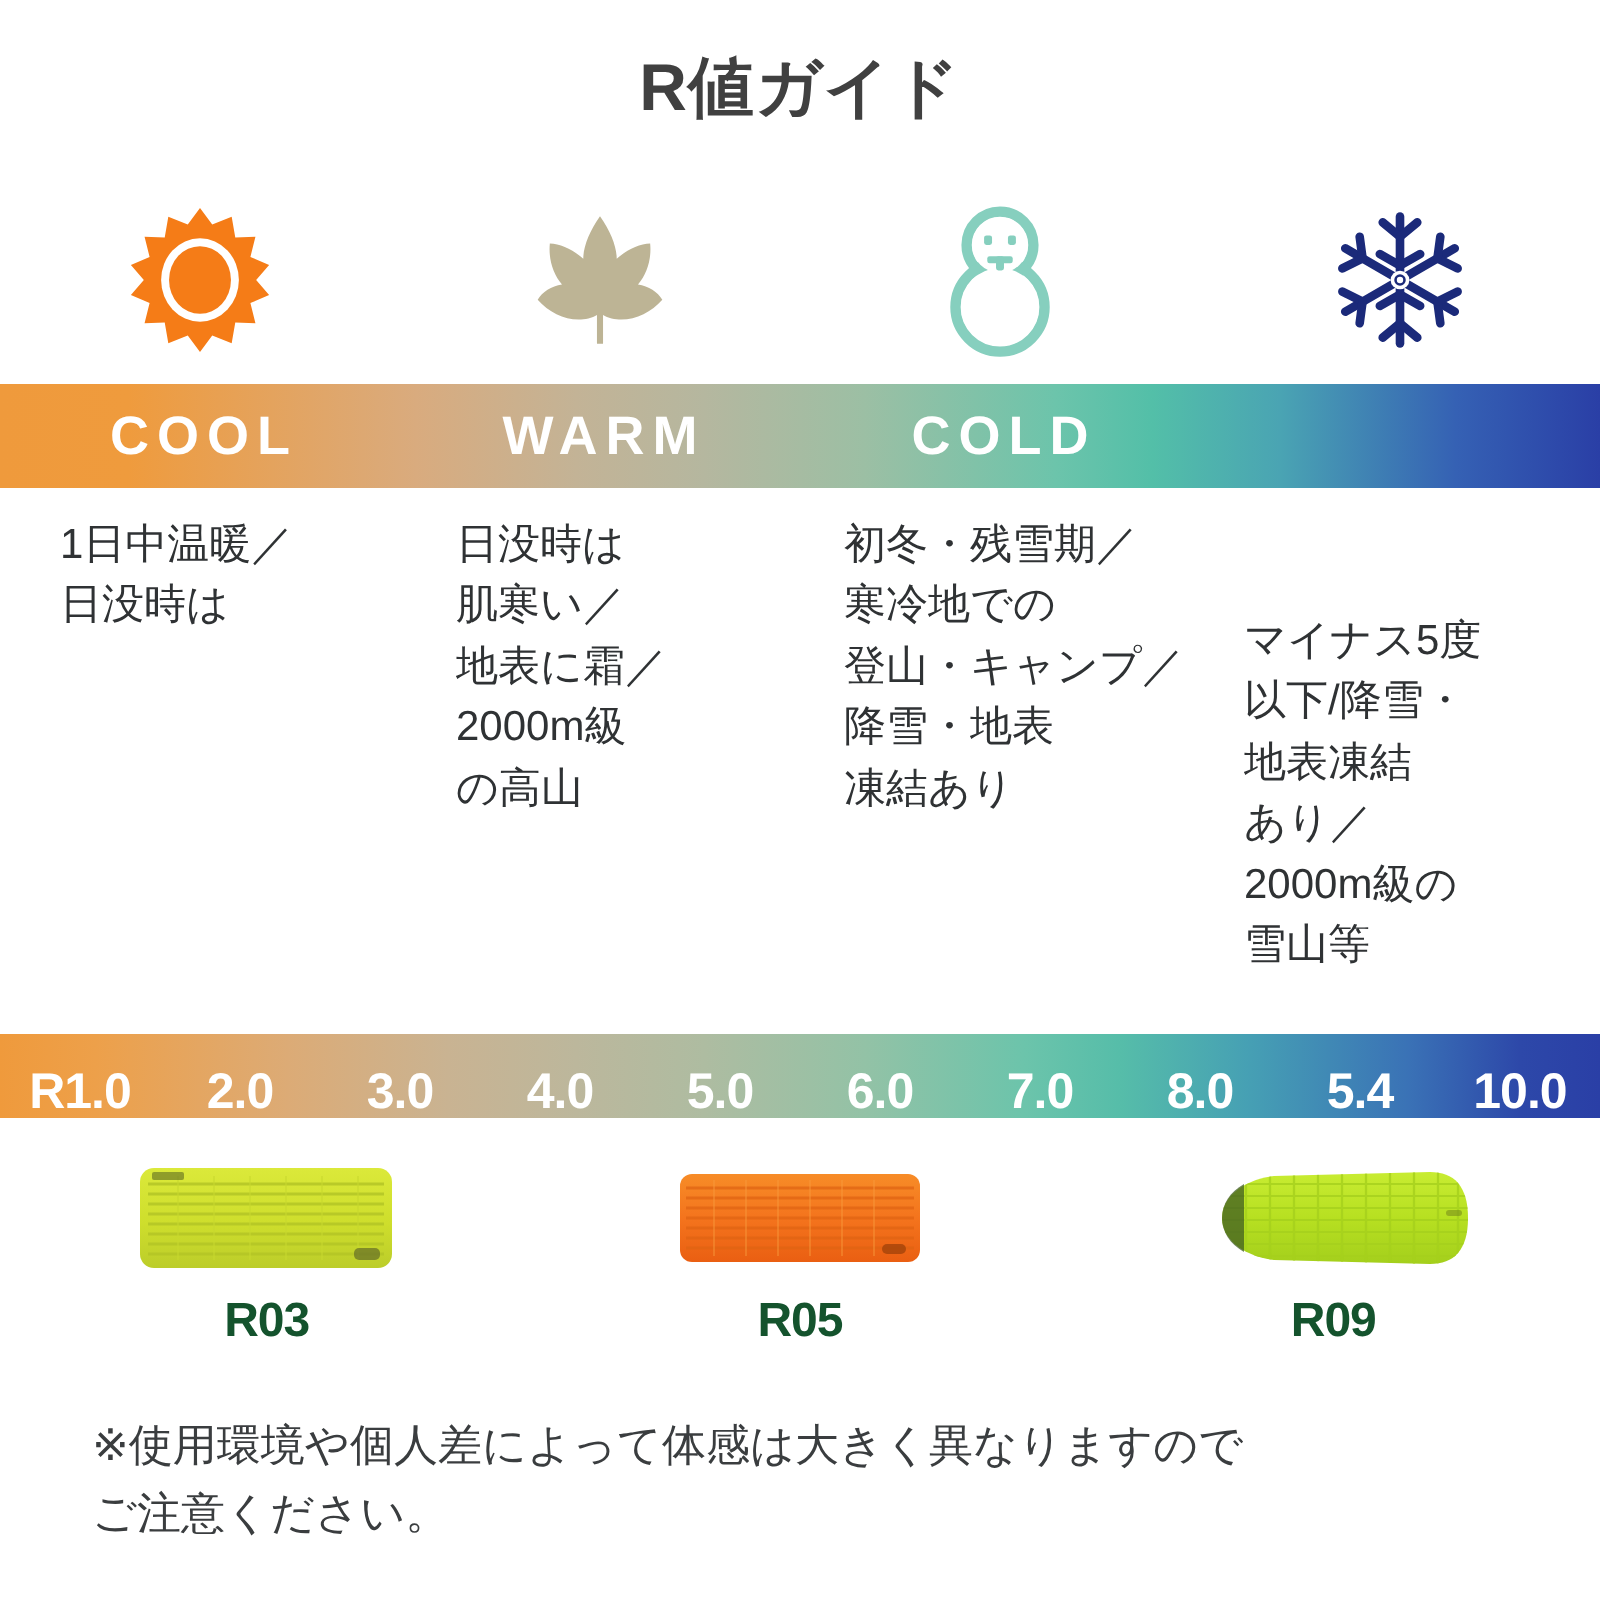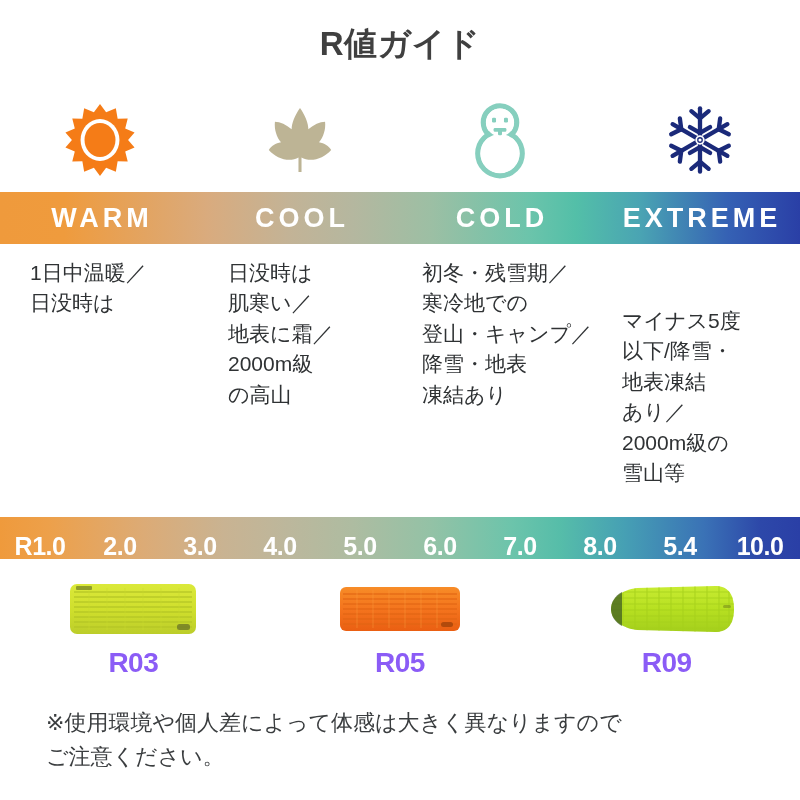--- a/index.html
+++ b/index.html
@@ -156,23 +156,23 @@
     justify-content: flex-start;
   }
   .prod-img {
     height: 68px;
     display: flex;
     align-items: center;
     justify-content: center;
   }
   .prod-label {
     margin-top: 6px;
-    font-size: 28px;
+    font-size: 24px;
     font-weight: 700;
-    color: #8b5cf6;
+    color: #14532d;
     letter-spacing: -0.5px;
     line-height: 1;
   }
 
   
   .footnote {
     position: absolute;
     top: 706px;
     left: 46px;
     width: 730px;
@@ -251,24 +251,23 @@
           <circle cx="50" cy="50" r="6.5" fill="#ffffff"></circle>
           <circle cx="50" cy="50" r="4" fill="#1b2a7a"></circle>
           <circle cx="50" cy="50" r="2.2" fill="#ffffff"></circle>
         </svg>
       </span>
     </div>
 
   </div>
 
   <div class="cat-band">
+    <div class="cat-cell">COOL</div>
     <div class="cat-cell">WARM</div>
-    <div class="cat-cell">COOL</div>
     <div class="cat-cell">COLD</div>
-    <div class="cat-cell">EXTREME</div>
   </div>
 
   <div class="desc-row">
     <div class="desc-cell c1">1日中温暖／
 日没時は</div>
     <div class="desc-cell c2">日没時は
 肌寒い／
 地表に霜／
 2000m級
 の高山</div>

